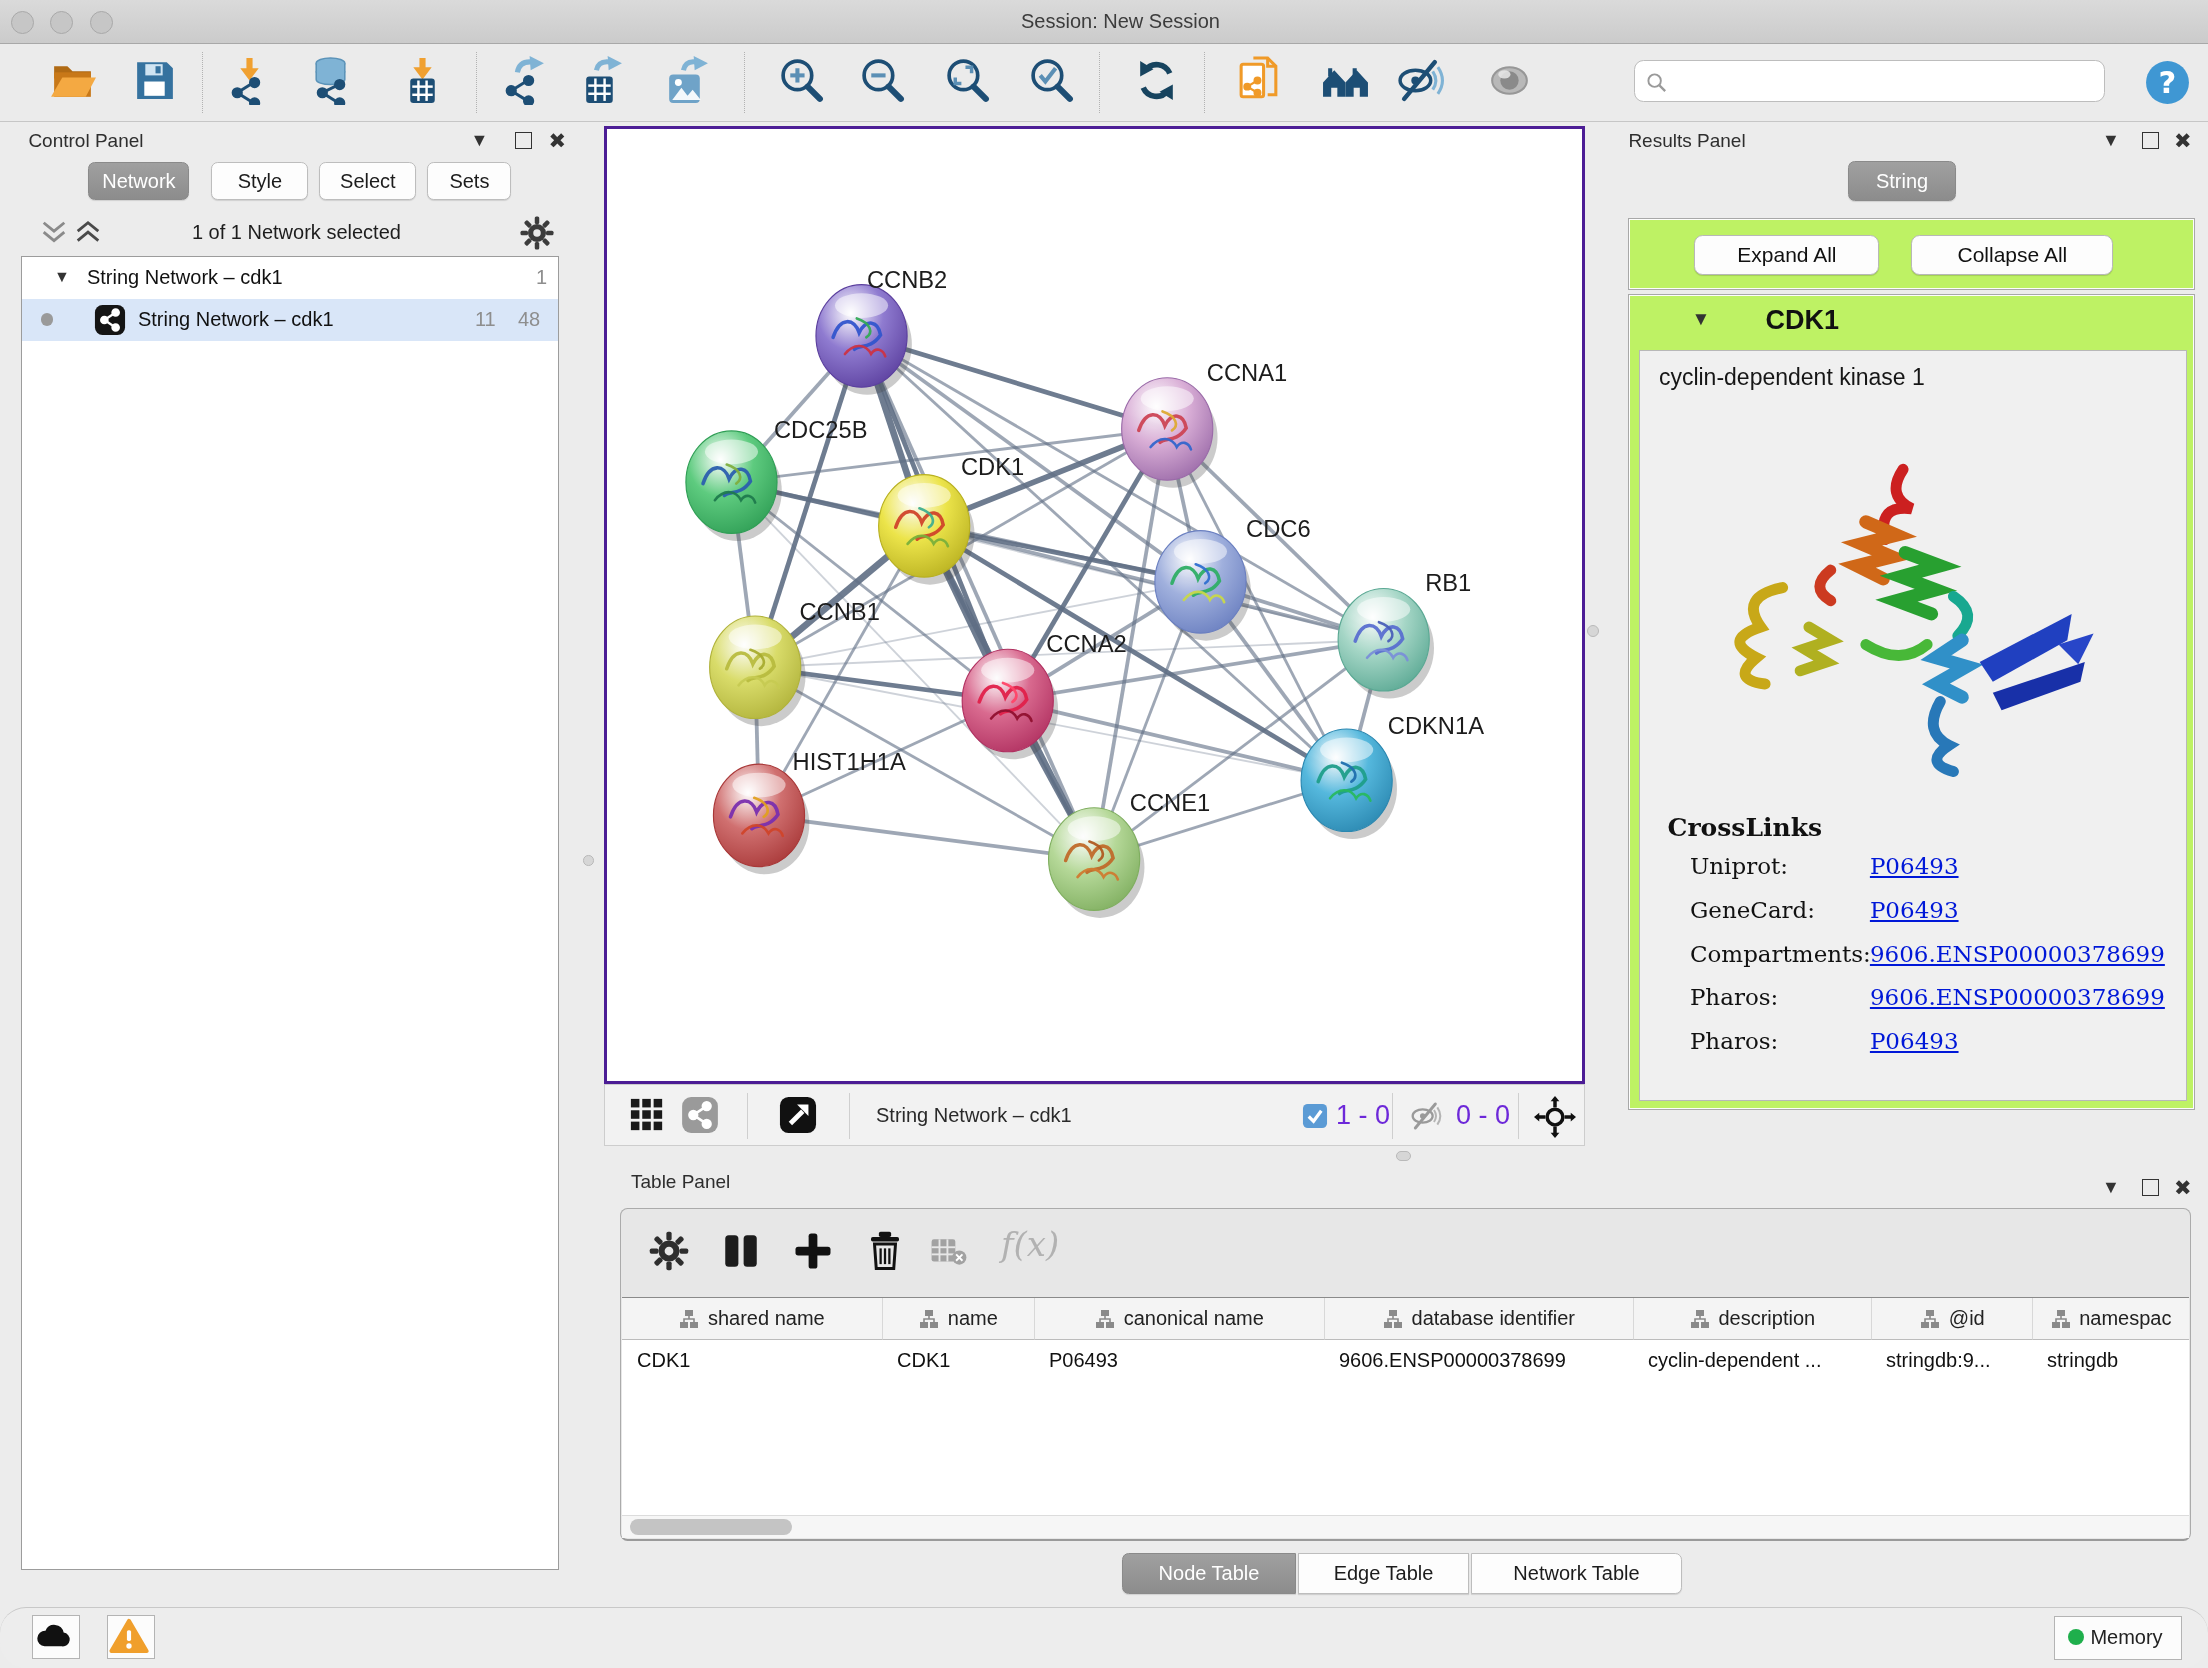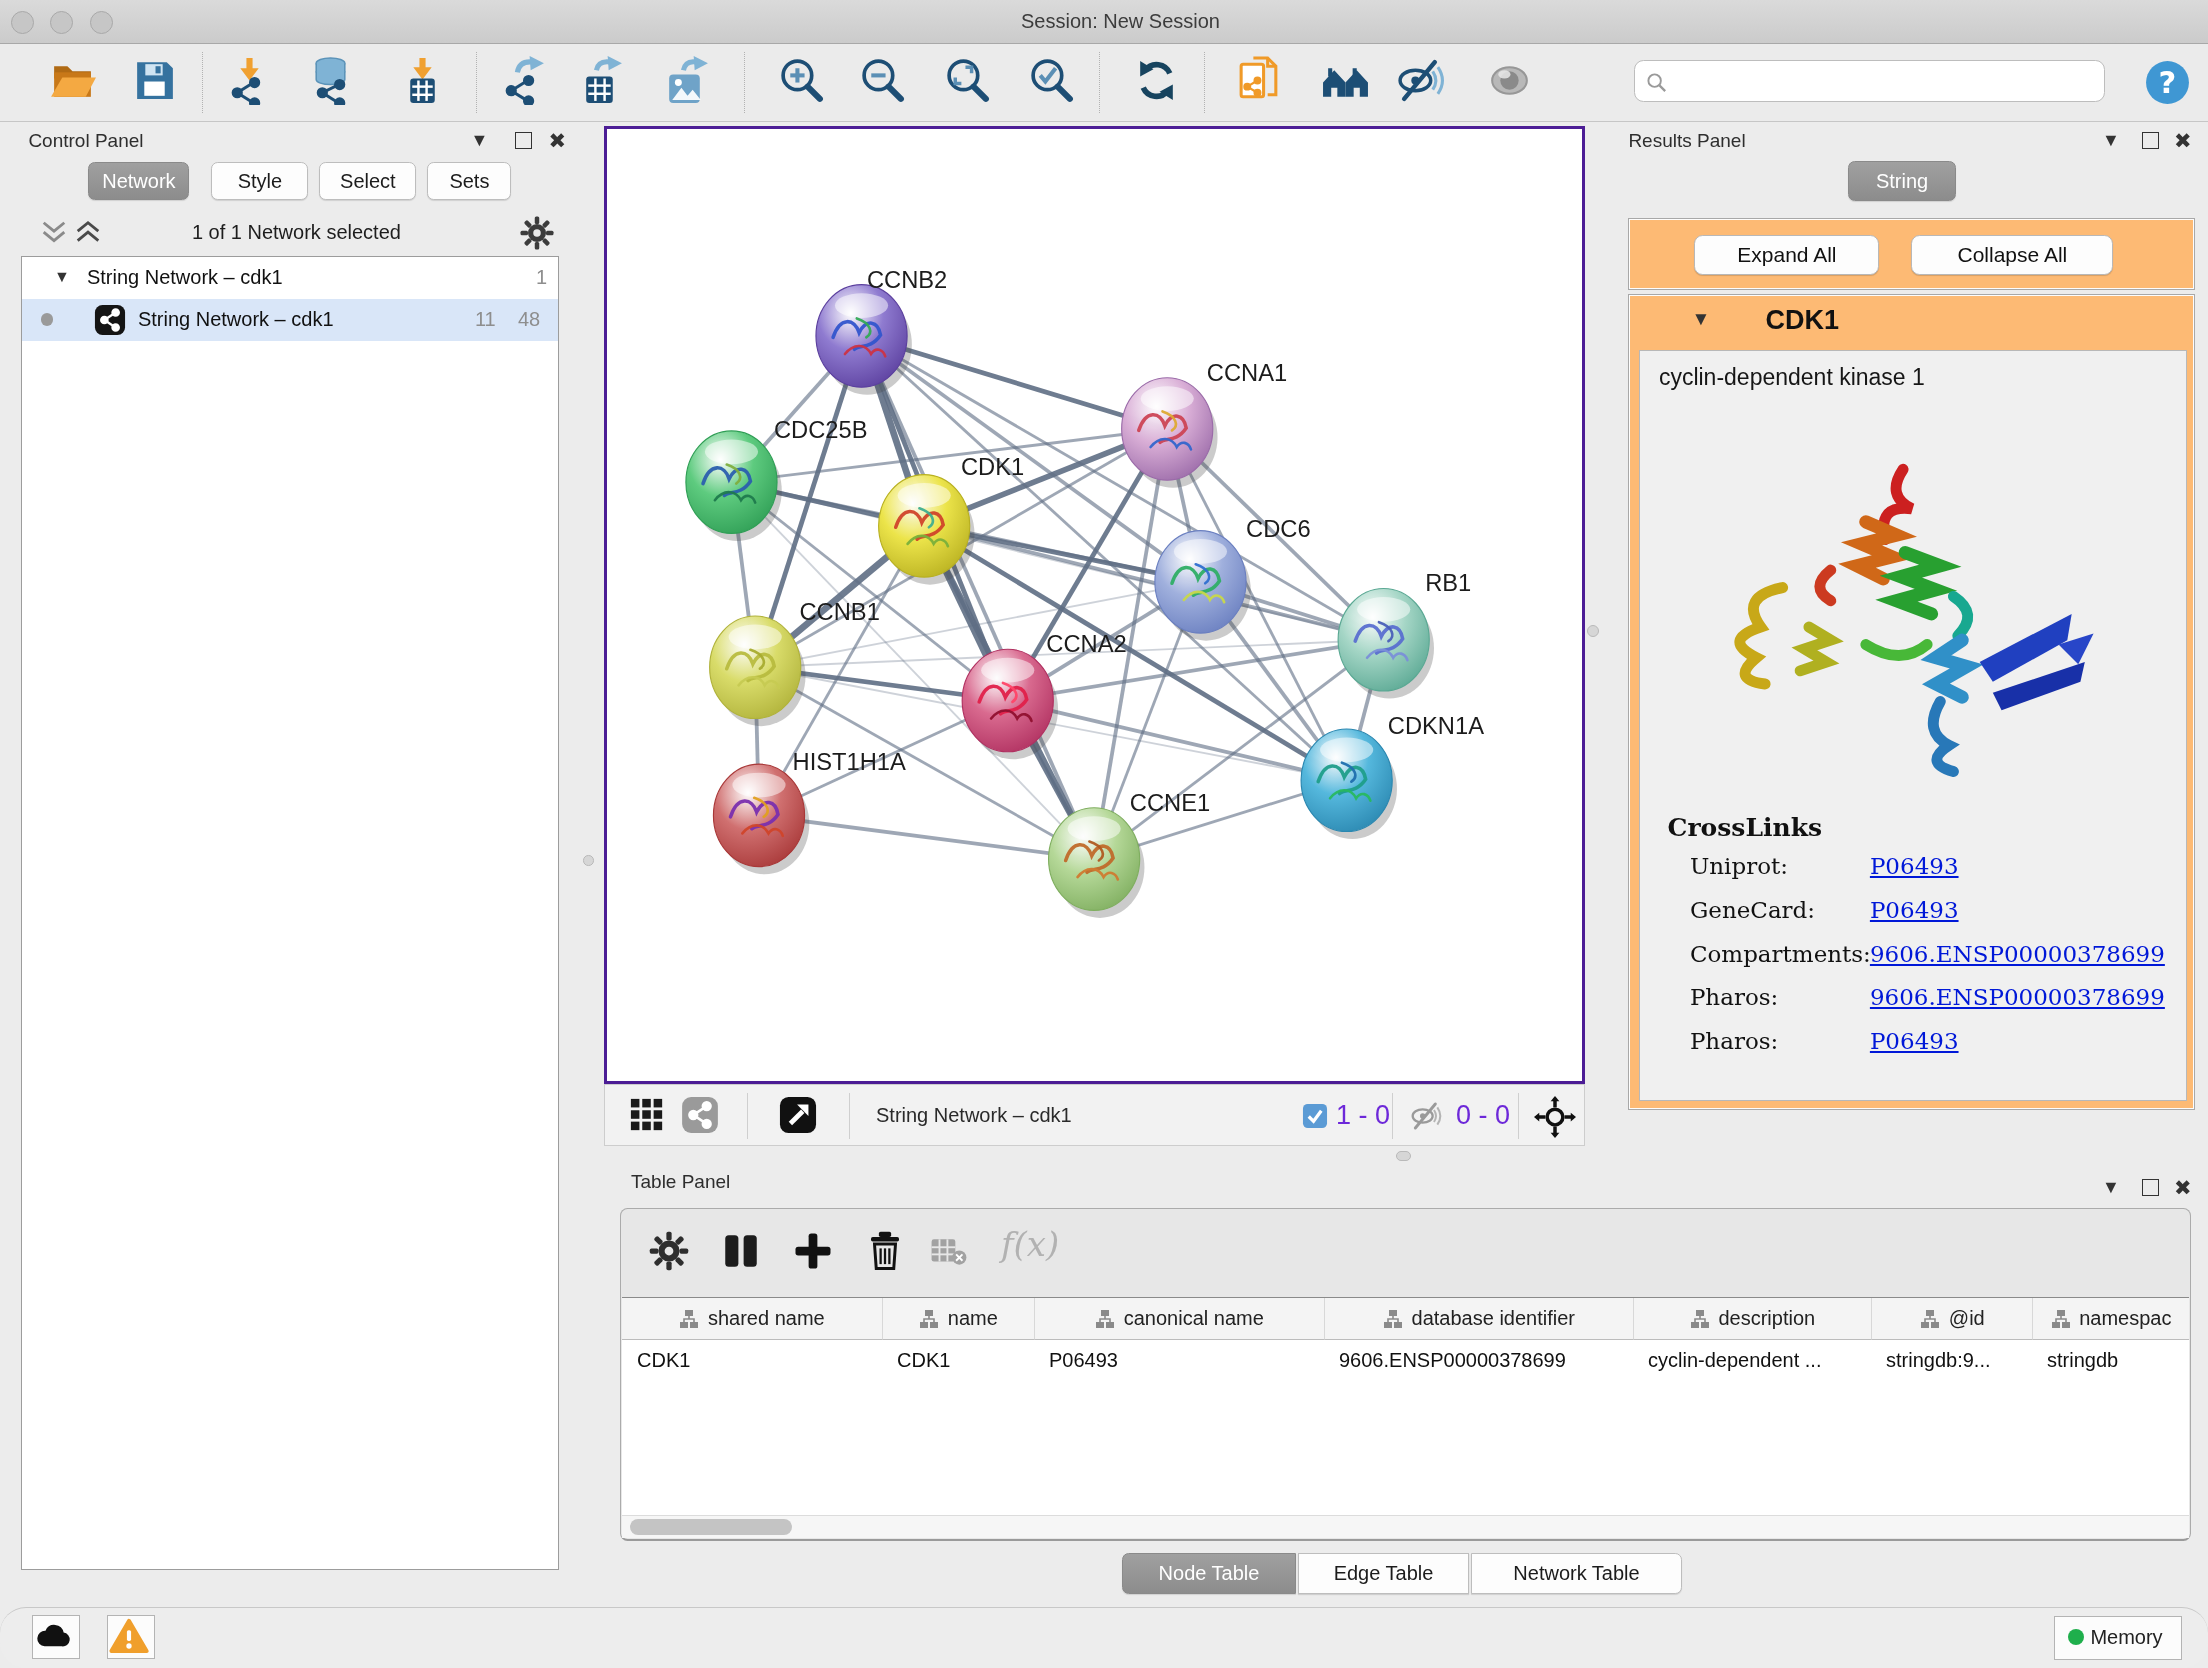--- a/index.html
+++ b/index.html
@@ -39,21 +39,21 @@
 
   
   .netcanvas { left:604px; top:126px; width:981px; height:958px; background:#fff; border:3px solid #4c1d95; }
   .netbar { left:604px; top:1084px; width:981px; height:62px; background:#f2f2f2; border:1px solid #cdcdcd; }
   .nbsep { position:absolute; top:7.6px; height:46px; border-left:1px solid #cfcfcf; }
   .nbtxt { position:absolute; font-size:20px; line-height:61px; color:#2a2a2a; }
   .nbnum { position:absolute; font-size:27px; line-height:61px; color:#6d28d9; }
 
   
   .rpanel { left:1617px; top:126px; width:592px; height:1029px;text-decoration:underline; }
-  .rbox { position:absolute; background:#fdba74; border:1px solid #a8a8a8; box-shadow:inset 0 0 0 1px #fdfdfd; }
+  .rbox { position:absolute; background:#bef264; border:1px solid #a8a8a8; box-shadow:inset 0 0 0 1px #fdfdfd; }
   .btn { position:absolute; height:40px; background:#fdfdfd; border:1px solid #b8b8b8; border-radius:8.6px;
     font-size:21px; text-align:center; line-height:38px; color:#111; box-shadow:0 1px 1px rgba(0,0,0,.15); }
   .serif { font-family:"DejaVu Serif", serif; }
   .xl-label { position:absolute; left:50px; font-size:23px; color:#111; }
   .xl-value { position:absolute; left:230px; font-size:23px; color:#0018d8; text-decoration:underline; }
 
   
   .tpanel { left:604px; top:1156px; width:1605px; height:452px; }
   .tbox { position:absolute; left:16px; top:52px; width:1571px; height:333px; background:#e7e7e7;
     border:1px solid #ababab; border-bottom:2.9px solid #9a9a9a; border-radius:7.6px; }

